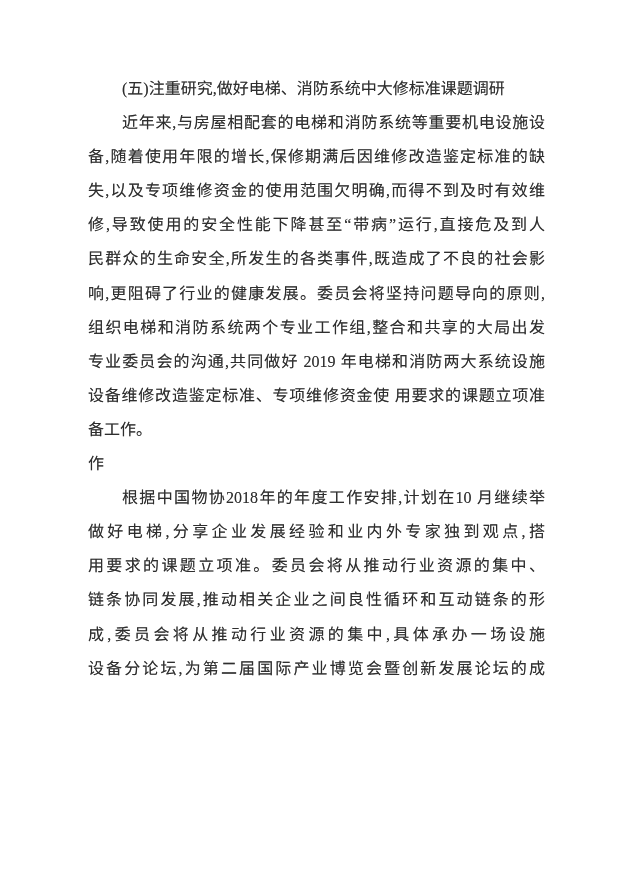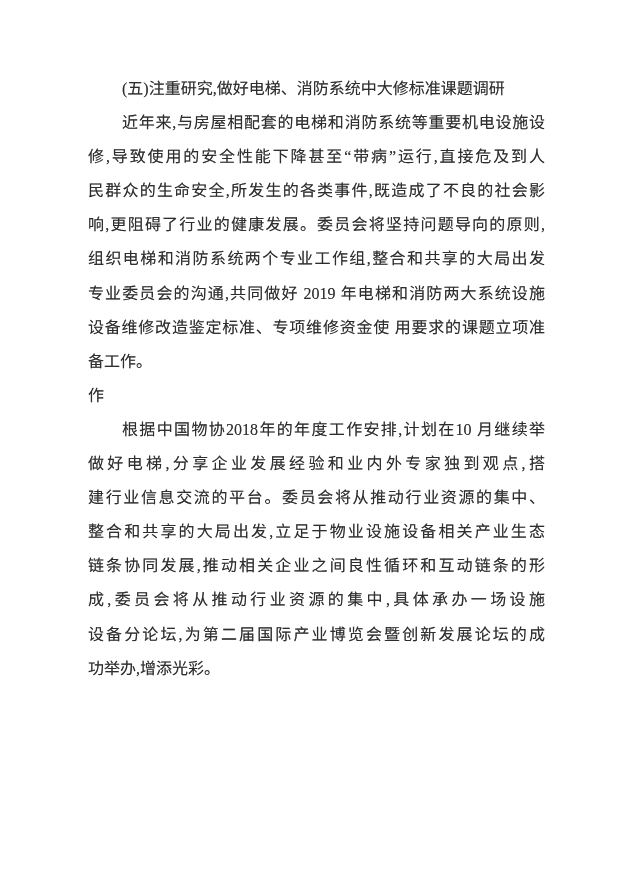--- a/index.html
+++ b/index.html
@@ -42,33 +42,33 @@
 </style>
 </head>
 <body>
 
 <div class="page">
   <div class="text-block">
 
     <div class="line indent">(五)注重研究,做好电梯、消防系统中大修标准课题调研</div>
 
     <div class="line indent just">近年来,与房屋相配套的电梯和消防系统等重要机电设施设</div>
+    <div class="line just">备,随着使用年限的增长,保修期满后因维修改造鉴定标准的缺</div>
+    <div class="line just">失,以及专项维修资金的使用范围欠明确,而得不到及时有效维</div>
     <div class="line just">修,导致使用的安全性能下降甚至“带病”运行,直接危及到人</div>
     <div class="line just">民群众的生命安全,所发生的各类事件,既造成了不良的社会影</div>
     <div class="line just">响,更阻碍了行业的健康发展。委员会将坚持问题导向的原则,</div>
     <div class="line just">组织电梯和消防系统两个专业工作组,整合和共享的大局出发</div>
     <div class="line just">专业委员会的沟通,共同做好 2019 年电梯和消防两大系统设施</div>
     <div class="line just">设备维修改造鉴定标准、专项维修资金使 用要求的课题立项准</div>
     <div class="line">备工作。</div>
 
     <div class="line">作</div>
 
     <div class="line indent just">根据中国物协2018年的年度工作安排,计划在10 月继续举</div>
     <div class="line just">做好电梯,分享企业发展经验和业内外专家独到观点,搭</div>
-    <div class="line just">建行业信息交流的平台。委员会将从推动行业资源的集中、</div>
-    <div class="line just">整合和共享的大局出发,立足于物业设施设备相关产业生态</div>
+    <div class="line just">用要求的课题立项准。委员会将从推动行业资源的集中、</div>
     <div class="line just">链条协同发展,推动相关企业之间良性循环和互动链条的形</div>
     <div class="line just">成,委员会将从推动行业资源的集中,具体承办一场设施</div>
     <div class="line just">设备分论坛,为第二届国际产业博览会暨创新发展论坛的成</div>
-    <div class="line">功举办,增添光彩。</div>
 
   </div>
 </div>
 
 </body></html>

